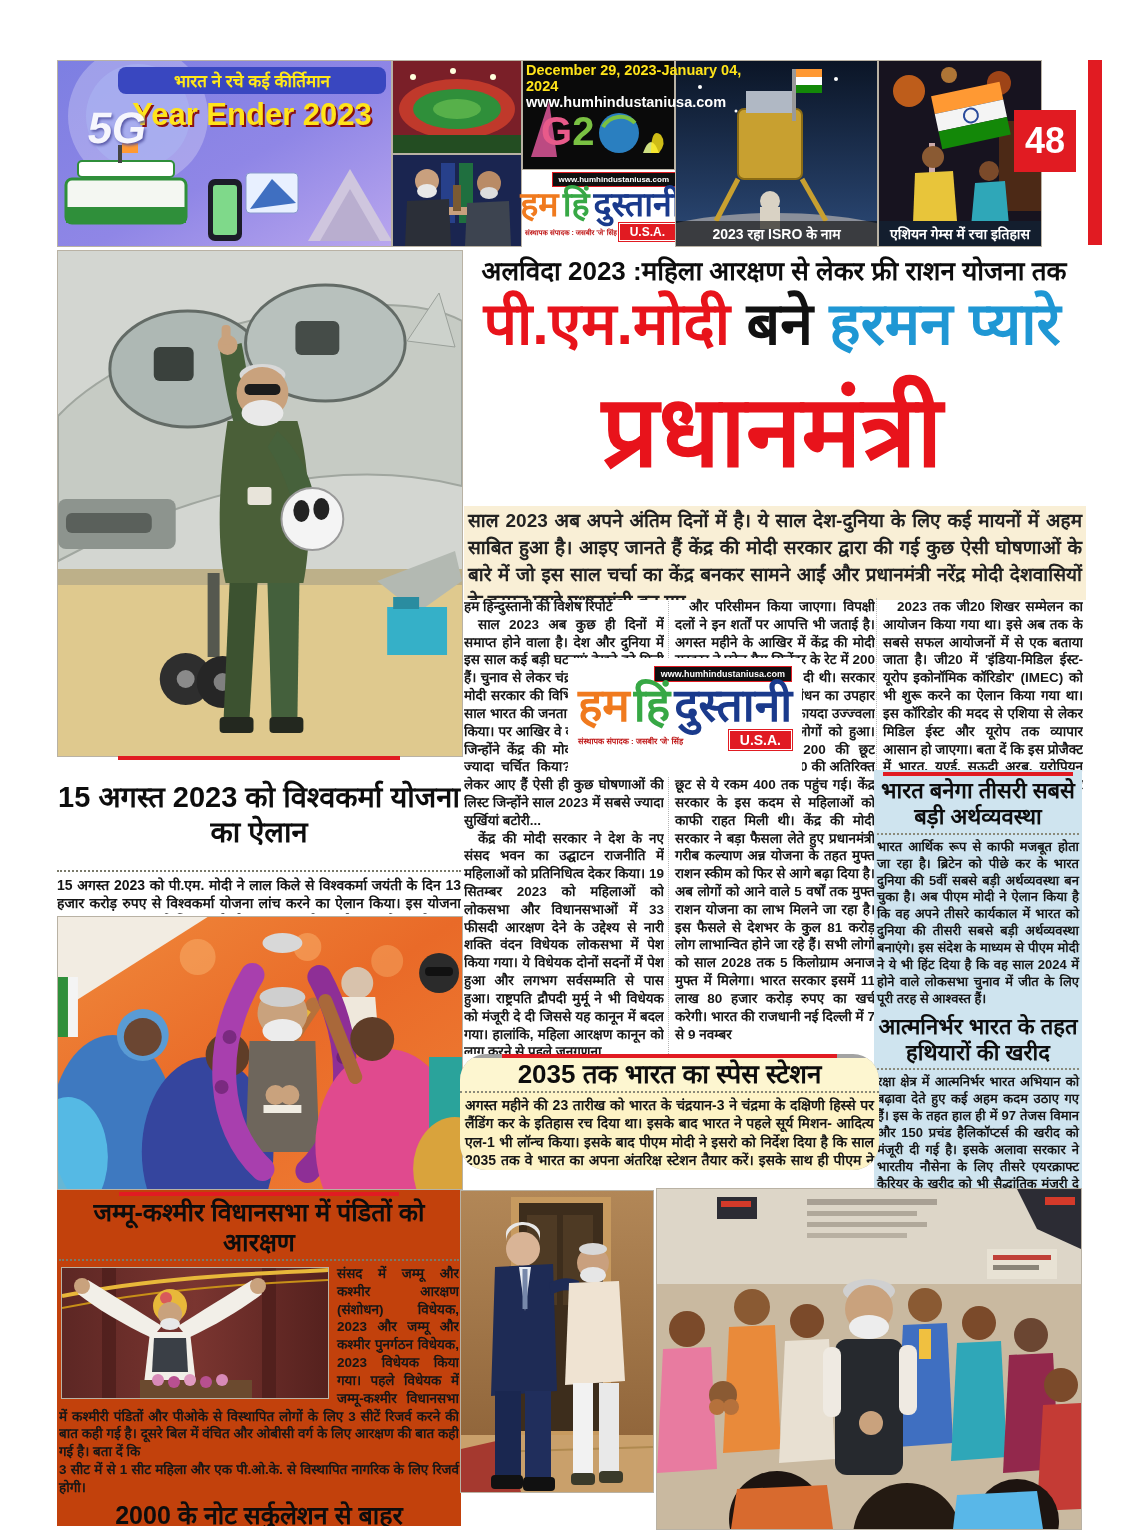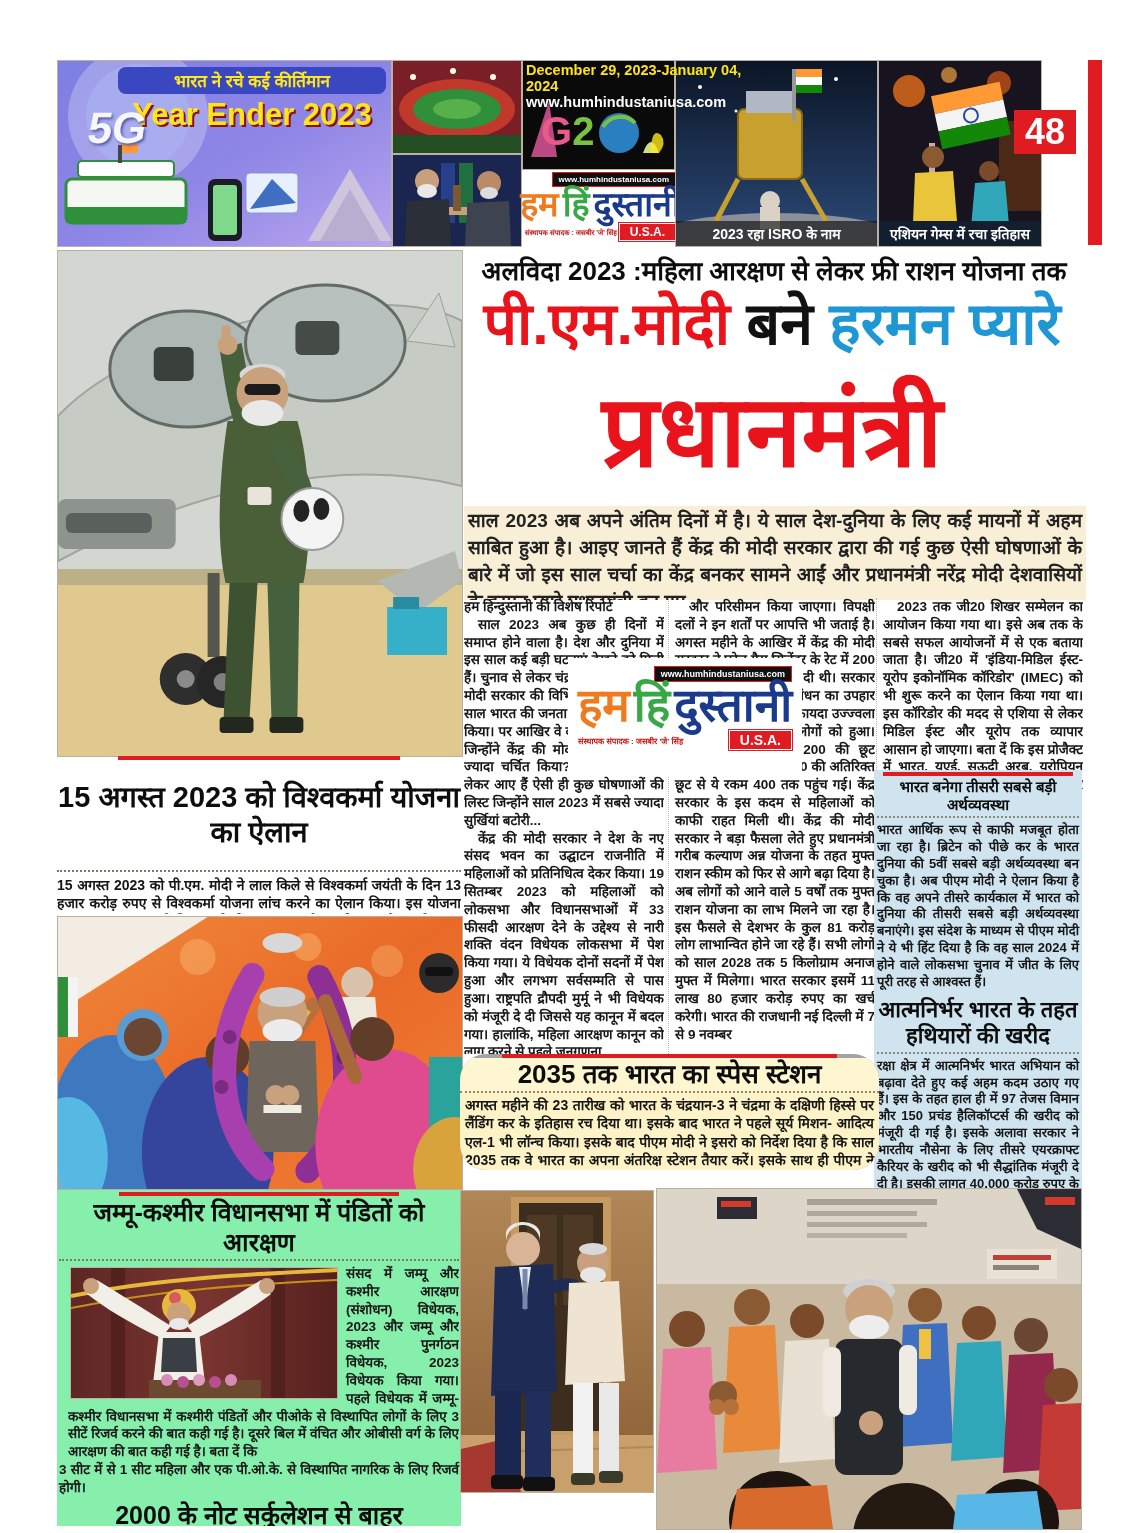--- a/index.html
+++ b/index.html
@@ -171,21 +171,21 @@
     <rect x="50" y="82" width="6" height="70" fill="#caa"></rect>
     <circle cx="54" cy="96" r="11" fill="#8a5a33"></circle>
       <path d="M36,112 L74,110 L78,160 L34,162 Z" fill="#e8c53a"></path>
     <circle cx="110" cy="110" r="10" fill="#7b4a2a"></circle>
       <path d="M96,122 L126,120 L130,164 L92,166 Z" fill="#2fa7b8"></path>
     <rect y="160" width="162" height="25" fill="#23406b"></rect>
   </svg>
   <div class="cap">एशियन गेम्स में रचा इतिहास</div>
 </div>
 
-<div class="abs" style="left:1014px;top:110px;width:62px;height:44px;background:#e11b22;display:flex;align-items:center;justify-content:center;">
+<div class="abs" style="left:1014px;top:110px;width:62px;height:62px;background:#e11b22;display:flex;align-items:center;justify-content:center;">
   <span style="color:#fff;font-weight:800;font-size:36px;">48</span>
 </div>
 <div class="abs" style="left:1088px;top:60px;width:14px;height:185px;background:#e11b22;"></div>
 
 <div class="photo" style="left:57px;top:250px;width:404px;height:505px;">
   <svg viewBox="0 0 405 505" preserveAspectRatio="none">
     <rect width="405" height="505" fill="#d3d6d1"></rect>
     <rect y="330" width="405" height="175" fill="#dfc98e"></rect>
     <rect y="318" width="405" height="16" fill="#bdb089"></rect>
     <path d="M0,310 L0,165 C90,70 330,28 405,70 L405,235 C290,205 140,235 0,310 Z" fill="#c6cbc4" stroke="#a0a69f" stroke-width="2"></path>
@@ -319,39 +319,39 @@
     <circle cx="315" cy="122" r="22" fill="#5f3d28"></circle>
     <line x1="298" y1="160" x2="268" y2="84" stroke="#a9683a" stroke-width="14" stroke-linecap="round"></line>
     <rect x="372" y="140" width="33" height="132" fill="#2aa39b"></rect>
     <ellipse cx="398" cy="252" rx="42" ry="52" fill="#d9a33c"></ellipse>
     <ellipse cx="10" cy="240" rx="40" ry="60" fill="#58c0e8" opacity=".9"></ellipse>
   </svg>
 </div>
 
 <div class="abs" style="left:874px;top:770px;width:208px;height:418px;background:#cfe4ef;z-index:2;padding:0 3px;box-sizing:border-box;overflow:hidden;">
   <div class="rule-red" style="margin:2px 6px 0 6px;"></div>
-  <div class="sec-head" style="font-size:15px;margin:2px 0;">भारत बनेगा तीसरी सबसे बड़ी अर्थव्यवस्था</div>
+  <div class="sec-head" style="font-size:22px;margin:2px 0;">भारत बनेगा तीसरी सबसे बड़ी अर्थव्यवस्था</div>
   <div class="dotted" style="border-bottom-color:#8a8a7a;"></div>
   <div class="btxt" style="font-size:13px;line-height:1.3;">भारत आर्थिक रूप से काफी मजबूत होता जा रहा है। ब्रिटेन को पीछे कर के भारत दुनिया की 5वीं सबसे बड़ी अर्थव्यवस्था बन चुका है। अब पीएम मोदी ने ऐलान किया है कि वह अपने तीसरे कार्यकाल में भारत को दुनिया की तीसरी सबसे बड़ी अर्थव्यवस्था बनाएंगे। इस संदेश के माध्यम से पीएम मोदी ने ये भी हिंट दिया है कि वह साल 2024 में होने वाले लोकसभा चुनाव में जीत के लिए पूरी तरह से आश्वस्त हैं।</div>
   <div class="sec-head" style="font-size:22px;margin:6px 0 2px 0;">आत्मनिर्भर भारत के तहत हथियारों की खरीद</div>
   <div class="dotted" style="border-bottom-color:#8a8a7a;"></div>
   <div class="btxt" style="font-size:13px;line-height:1.3;">रक्षा क्षेत्र में आत्मनिर्भर भारत अभियान को बढ़ावा देते हुए कई अहम कदम उठाए गए हैं। इस के तहत हाल ही में 97 तेजस विमान और 150 प्रचंड हैलिकॉप्टर्स की खरीद को मंजूरी दी गई है। इसके अलावा सरकार ने भारतीय नौसेना के लिए तीसरे एयरक्राफ्ट कैरियर के खरीद को भी सैद्धांतिक मंजूरी दे दी है। इसकी लागत 40,000 करोड़ रुपए के करीब होने का अनुमान है।</div>
 </div>
 
 <div class="abs" style="left:460px;top:1054px;width:419px;height:116px;z-index:2;background:#a3a3a3;overflow:hidden;border-radius:26px;">
   <div class="rule-red" style="width:80%;margin:0 auto;"></div>
   <div class="sec-head" style="font-size:26px;background:#fdf6d0;margin:0;padding:1px 0;">2035 तक भारत का स्पेस स्टेशन</div>
   <div class="btxt ybody" style="font-size:14px;line-height:1.3;padding:3px 5px;border-top:2px dotted #8a8a7a;">अगस्त महीने की 23 तारीख को भारत के चंद्रयान-3 ने चंद्रमा के दक्षिणी हिस्से पर लैंडिंग कर के इतिहास रच दिया था। इसके बाद भारत ने पहले सूर्य मिशन- आदित्य एल-1 भी लॉन्च किया। इसके बाद पीएम मोदी ने इसरो को निर्देश दिया है कि साल 2035 तक वे भारत का अपना अंतरिक्ष स्टेशन तैयार करें। इसके साथ ही पीएम ने 2040 तक चंद्रमा पर भारतीय इंसान को भेजने की तैयारी करने का भी निर्देश दिया है। इन मिशन के माध्यम से भारत एक बड़ी स्पेस पॉवर बनने जा रहा है।</div>
 </div>
 
-<div class="abs" style="left:57px;top:1190px;width:404px;height:336px;background:#86efac;overflow:hidden;padding:0 2px;box-sizing:border-box;">
+<div class="abs" style="left:57px;top:1190px;width:404px;height:336px;background:#c2410c;overflow:hidden;padding:0 2px;box-sizing:border-box;">
   <div class="rule-red" style="width:70%;margin:2px auto 0 auto;"></div>
   <div class="sec-head" style="font-size:25px;margin:1px 0;">जम्मू-कश्मीर विधानसभा में पंडितों को आरक्षण</div>
   <div class="dotted"></div>
-  <div style="overflow:hidden;margin-left:9px;">
+  <div style="overflow:hidden;">
     <div class="photo" style="position:relative;float:left;width:266px;height:130px;margin:2px 8px 2px 2px;">
       <svg viewBox="0 0 266 130" preserveAspectRatio="none">
         <defs>
             <linearGradient id="mr" x1="0" y1="0" x2="1" y2="0">
               <stop offset="0" stop-color="#5d2724"></stop>
               <stop offset=".5" stop-color="#7a3530"></stop>
               <stop offset="1" stop-color="#55211e"></stop>
             </linearGradient>
           </defs>
         <rect width="266" height="130" fill="url(#mr)"></rect>

